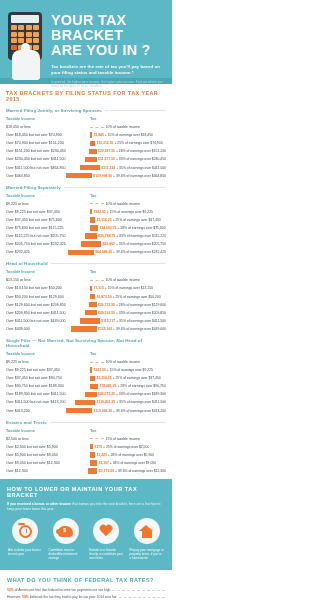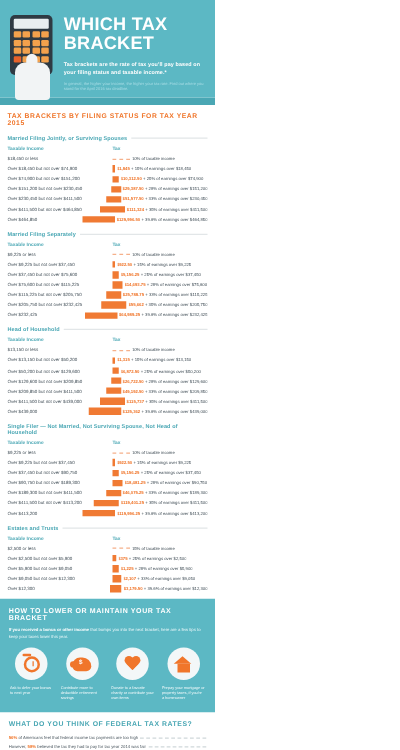--- a/index.html
+++ b/index.html
@@ -179,21 +179,22 @@
           <i class="dark"></i>
           <i></i>
           <i></i>
           <i></i>
       </div>
     </div>
     <div class="hand"></div>
   </div>
   <div class="hero-text">
     <div class="hero-title">
-      <div>WHICH TAX BRACKET</div>
+      <div>YOUR TAX BRACKET</div>
+      <div>ARE YOU IN ?</div>
     </div>
     <div class="hero-sub">Tax brackets are the rate of tax you'll pay based on your filing status and taxable income.*</div>
     <div class="hero-note">In general, the higher your income, the higher your tax rate. Find out where you stand for the April 2016 tax deadline.</div>
   </div>
 </div>
 <div class="hero-strip"></div>
 
 <div class="brackets">
   <div class="sect-title">TAX BRACKETS BY FILING STATUS FOR TAX YEAR 2015</div>
   <div id="groups">

